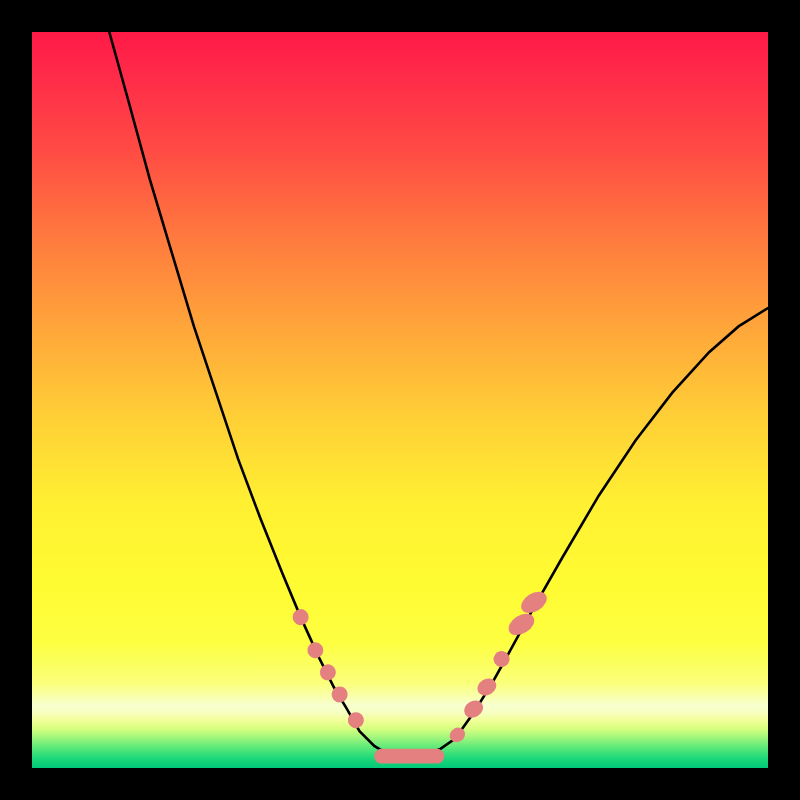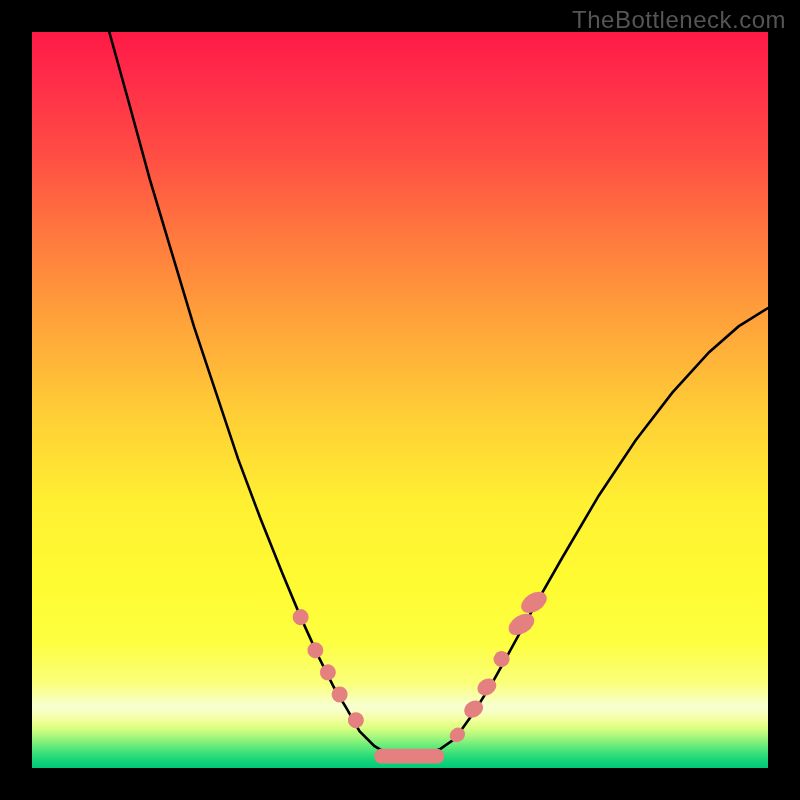--- a/index.html
+++ b/index.html
@@ -46,21 +46,20 @@
     inset: 0;
     width: 100%;
     height: 100%;
   }
 </style>
 </head>
 <body>
 
 <div class="frame">
 
-  <div class="watermark">TheBottleneck.com</div>
 
   <div class="plot-area">
     <svg class="gradient" viewBox="0 0 736 736" preserveAspectRatio="none">
       <defs>
         <linearGradient id="bg-grad" x1="0" y1="0" x2="0" y2="1">
         <stop offset="0.00%" stop-color="#ff1a46"></stop>
             <stop offset="6.00%" stop-color="#ff2b49"></stop>
             <stop offset="16.00%" stop-color="#ff4b44"></stop>
             <stop offset="28.00%" stop-color="#ff7a3e"></stop>
             <stop offset="40.00%" stop-color="#ffa53a"></stop>

